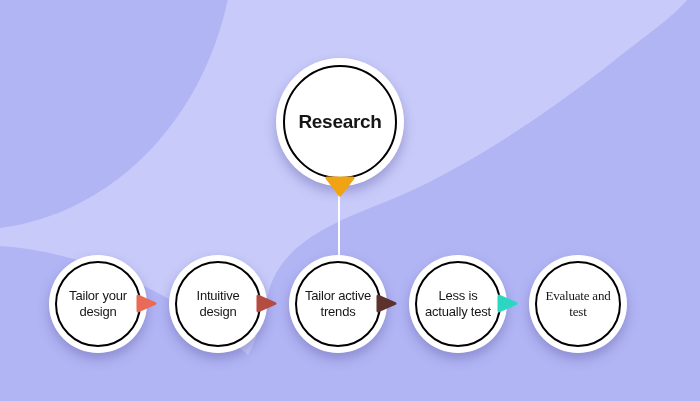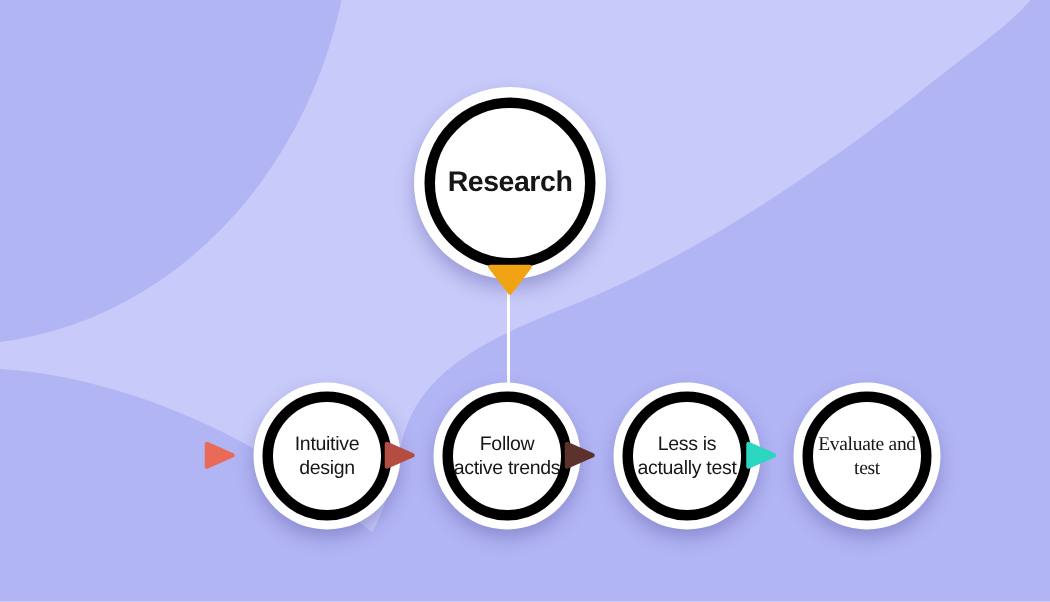--- a/index.html
+++ b/index.html
@@ -12,21 +12,21 @@
   .connector{
     position:absolute;left:338px;top:184px;width:2px;height:78px;
     background:#ffffff;z-index:1;
   }
   .node{
     position:absolute;border-radius:50%;background:#ffffff;z-index:2;
     box-shadow:0 6px 12px rgba(84,82,160,0.40);
   }
   .node .inner{
     position:absolute;border-radius:50%;background:#ffffff;
-    border:7px solid #000000;
+    border:2px solid #000000;
     display:flex;align-items:center;justify-content:center;
     text-align:center;color:#161616;
   }
   .node.root{left:276px;top:58px;width:128px;height:128px;}
   .node.root .inner{left:7px;top:7px;right:7px;bottom:7px;}
   .node.root .lbl{font-size:19px;font-weight:bold;letter-spacing:-0.3px;}
   .node.step{width:98px;height:98px;top:255px;}
   .node.step .inner{left:6px;top:6px;right:6px;bottom:6px;}
   .node.step .lbl{font-size:13px;font-weight:500;line-height:1.25;letter-spacing:-0.2px;width:86px;}
   .n1{left:49px;} .n2{left:169px;} .n3{left:289px;} .n4{left:409px;} .n5{left:529px;font-family:Liberation Serif, serif;}
@@ -58,30 +58,35 @@
     <div class="inner">
       <span class="lbl">Research</span>
     </div>
   </div>
 
   <svg class="pointer" width="32" height="21" viewBox="0 0 32 21">
     <polygon points="3,2 29,2 16,19" stroke-width="3" stroke-linejoin="round" fill="#f0a313"></polygon>
     <polygon points="3,2 29,2 16,19" fill="none" stroke-width="3" stroke-linejoin="round" stroke="#f0a313"></polygon>
   </svg>
 
+  <div class="node step n1">
+    <div class="inner">
+      <span class="lbl">Tailor your design</span>
+    </div>
+  </div>
 
   <div class="node step n2">
     <div class="inner">
       <span class="lbl">Intuitive design</span>
     </div>
   </div>
 
   <div class="node step n3">
     <div class="inner">
-      <span class="lbl">Follow active trends</span>
+      <span class="lbl">Tailor active trends</span>
     </div>
   </div>
 
   <div class="node step n4">
     <div class="inner">
       <span class="lbl">Less is actually test</span>
     </div>
   </div>
 
   <div class="node step n5">

